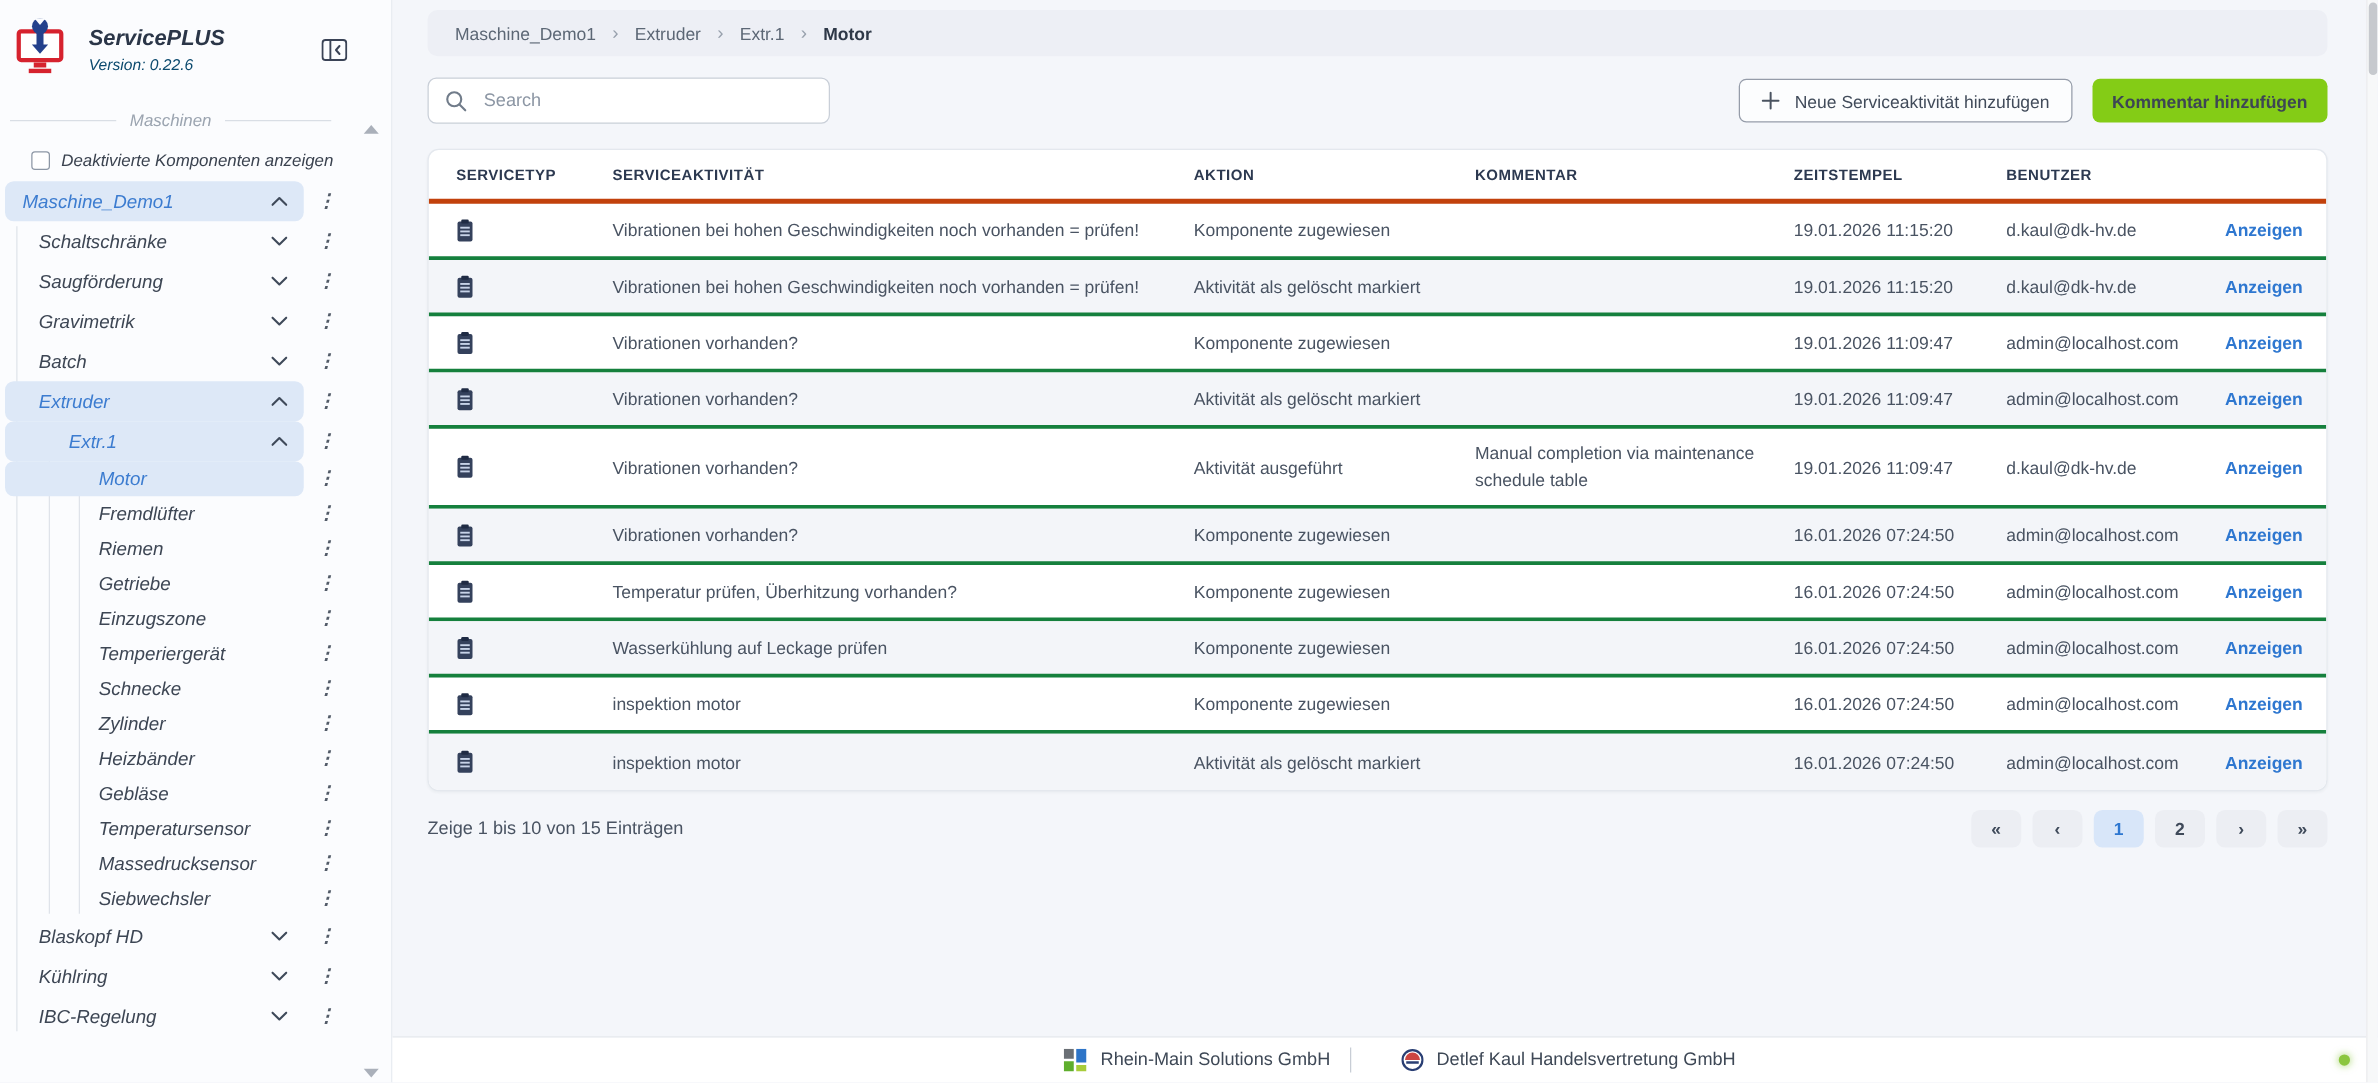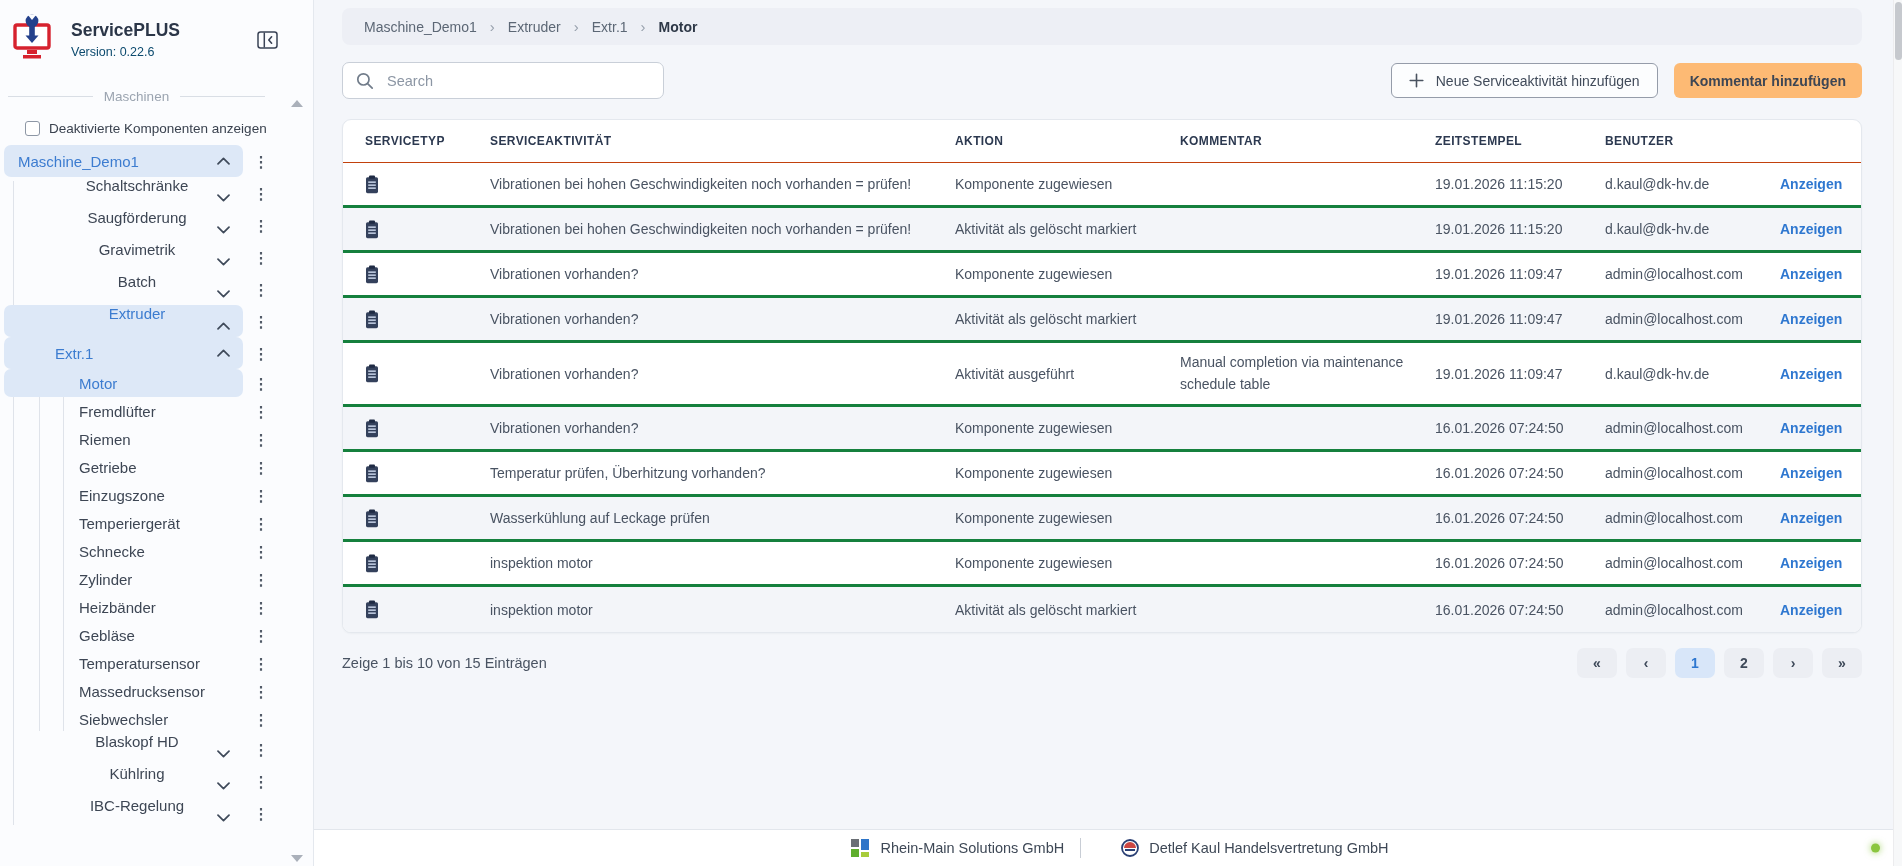--- a/index.html
+++ b/index.html
@@ -1,20 +1,20 @@
 <!DOCTYPE html>
 <html><head>
 <meta charset="utf-8">
 <style>
   * { box-sizing: border-box; margin: 0; padding: 0; }
   html,body { width:1902px; height:866px; overflow:hidden; }
   body { font-family:"Liberation Sans", sans-serif; display:flex; background:#f4f6fa; position:relative; }
 
   
-  .sidebar { width:314px; min-width:314px; height:866px; background:#fbfcfe; border-right:1px solid #e4e8ee; position:relative; overflow:hidden; }
+  .sidebar { width:314px; min-width:314px; height:866px; background:#fbfcfe; border-right:1px solid #e4e8ee; position:relative; overflow:hidden;font-style:italic; }
   .logo-row { display:flex; align-items:flex-start; gap:13px; padding:13px 10px 0 12px; }
   .app-title { font-size:17.5px; font-weight:700; color:#2b3648; margin-top:7px; }
   .app-version { font-size:12.5px; color:#0c4a6e; margin-top:4px; }
   .collapse-btn { position:absolute; top:31px; right:35px; cursor:pointer; background:none; border:none; line-height:0; }
   .section-divider { display:flex; align-items:center; gap:11px; margin:28px 48px 0 8px; font-size:13.5px; color:#9ba4b0; }
   .section-divider::before, .section-divider::after { content:""; flex:1; height:1px; background:#d9dee5; }
   .scroll-up-tri { position:absolute; top:100px; right:10px; width:0; height:0;
     border-left:6px solid transparent; border-right:6px solid transparent; border-bottom:7px solid #aab0ba; }
   .scroll-down-tri { position:absolute; bottom:4px; right:10px; width:0; height:0;
     border-left:6px solid transparent; border-right:6px solid transparent; border-top:7px solid #aab0ba; }
@@ -24,21 +24,21 @@
 
   .tree { position:relative; margin-top:9px; }
   .guide { position:absolute; width:1px; background:#dfe3ea; }
   .g1 { left:13px; top:36px; height:644px; }
   .g2 { left:39px; top:196px; height:390px; }
   .g3 { left:63px; top:228px; height:358px; }
   .tree-row { display:flex; align-items:center; margin:0 70px 0 4px; border-radius:7px; position:relative; font-size:15px; color:#3d4654; cursor:pointer; }
   .tree-row.lvl0, .tree-row.lvl1, .tree-row.lvl2 { height:32px; }
   .tree-row.lvl3 { height:28px; }
   .tree-row.lvl0 { padding-left:14px; }
-  .tree-row.lvl1 { padding-left:27px;flex-direction:column; }
+  .tree-row.lvl1 { padding-left:27px; }
   .tree-row.lvl2 { padding-left:51px; }
   .tree-row.lvl3 { padding-left:75px; }
   .tree-row.selected { background:#dde8f7; color:#3c7cd0; }
   .caret { margin-left:auto; margin-right:13px; line-height:0; }
   .caret.up svg { transform:rotate(180deg); }
   .kebab { position:absolute; right:-26px; top:50%; transform:translateY(-50%); width:16px; text-align:center;
     color:#525b68; font-size:15px; font-weight:700; letter-spacing:0; line-height:1; }
 
   
   .main { flex:1; display:flex; flex-direction:column; background:#f4f6fa; min-width:0; position:relative; }
@@ -52,25 +52,25 @@
   .tabs { display:flex; margin-top:10px; }
   .tab { flex:1; text-align:center; padding:13px 0; font-size:14.5px; color:#3e4856; border-bottom:2px solid #e2e5eb; cursor:pointer; }
   .tab.active { color:#2e7bd6; font-weight:700; border-bottom:3px solid #2e7bd6; padding-bottom:12px; }
 
   .toolbar { margin-top:17px; display:flex; align-items:center; }
   .search-box { width:322px; height:37px; background:#fff; border:1px solid #c9cfd8; border-radius:7px; display:flex; align-items:center; padding:0 13px; gap:13px; }
   .search-box input { border:none; outline:none; flex:1; font-size:14.5px; color:#333; background:transparent; font-family:"Liberation Sans",sans-serif; }
   .search-box input::placeholder { color:#8c96a4; }
   .toolbar-spacer { flex:1; }
   .btn-outline { height:35px; border:1px solid #959ca9; border-radius:6px; background:#fcfdfe; display:flex; align-items:center; gap:12px; padding:0 17px; font-size:14px; color:#414b5a; cursor:pointer; font-family:"Liberation Sans",sans-serif; }
-  .btn-filled { height:35px; margin-left:16px; background:#fdba74; border:none; border-radius:6px; padding:0 16px; font-size:14px; font-weight:700; color:#3d4654; cursor:pointer; font-family:"Liberation Sans",sans-serif; }
+  .btn-filled { height:35px; margin-left:16px; background:#84cc16; border:none; border-radius:6px; padding:0 16px; font-size:14px; font-weight:700; color:#3d4654; cursor:pointer; font-family:"Liberation Sans",sans-serif; }
 
   .table-card { margin-top:20px; background:#fff; border:1px solid #e4e8ee; border-radius:9px; overflow:hidden; box-shadow:0 1px 2px rgba(30,40,60,.04); }
   .thead, .trow { display:grid; grid-template-columns:125px 465px 225px 255px 170px 175px 1fr; padding:0 22px; align-items:center; }
-  .thead { height:43px; border-bottom:1px solid #c2410c; }
+  .thead { height:43px; border-bottom:4px solid #c2410c; }
   .th { font-size:12px; font-weight:700; color:#2c3950; letter-spacing:.4px; }
   .trow { min-height:45px; padding-top:9px; padding-bottom:9px; border-bottom:3px solid #15803d; font-size:14px; color:#495362; }
   .trow:nth-child(even) { background:#f3f5f9; }
   .trow:last-child { border-bottom:none; }
   .cell-activity { padding-right:22px; }
   .cell-comment { padding-right:26px; overflow-wrap:anywhere; line-height:1.55; }
   .cell-link { }
   .view-link { color:#2e77d0; font-weight:700; text-decoration:none; cursor:pointer; }
   .clipboard-wrap { line-height:0; }
 

